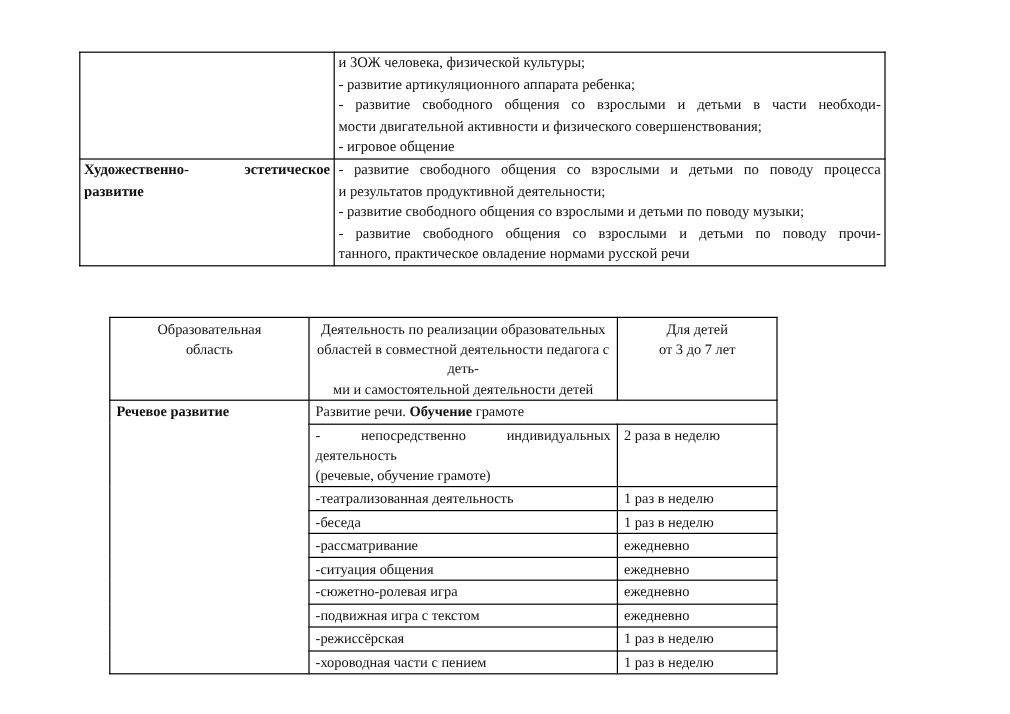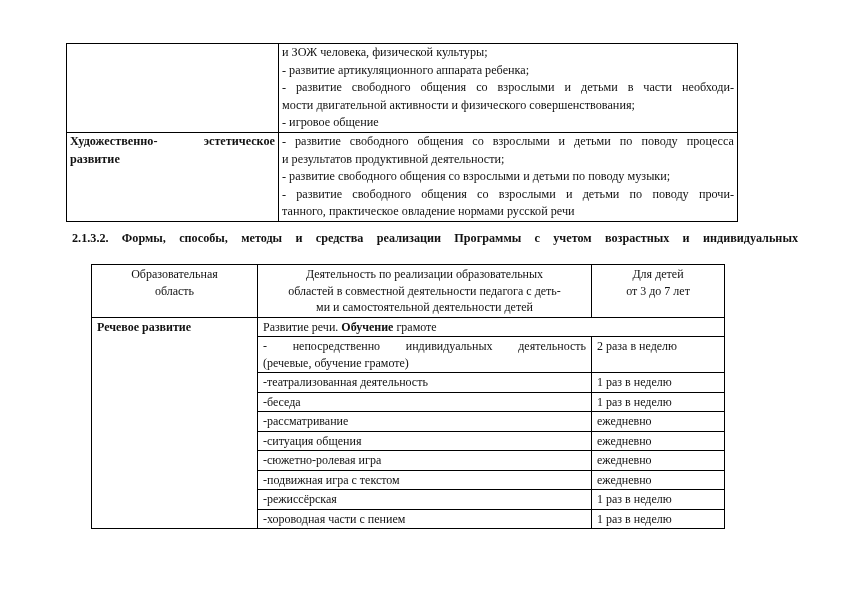--- a/index.html
+++ b/index.html
@@ -6,21 +6,21 @@
     body { width: 842px; height: 595px; position: relative; overflow: hidden; font-family: "Liberation Serif", serif; color: #111; }
     .t1 { position: absolute; left: 66px; top: 43px; width: 672px; border-collapse: collapse; font-size: 12.2px; line-height: 17.6px; }
     .t1 td { border: 1.5px solid #000; vertical-align: top; padding: 0 3px; }
     .t1 td.c1 { width: 205px; }
     .t1 .bold { font-weight: bold; margin-top: 28px; }
     .t1 .justify { text-align: justify; text-align-last: justify; display: block; }
     .t1 .line { display: block; text-align: justify; }
     .t1 .line.j { text-align-last: justify; }
     .heading { position: absolute; left: 72px; top: 230px; width: 726px; font-weight: bold; font-size: 12.2px; line-height: 17px; text-align: justify; }
     .heading .l1 { display: block; text-align-last: justify; }
-    .t2 { position: absolute; left: 91px; top: 264px; width: 634px; border-collapse: collapse; font-size: 12px; line-height: 16.5px; font-family: "Liberation Serif", serif; }
+    .t2 { position: absolute; left: 91px; top: 264px; width: 557px; border-collapse: collapse; font-size: 12px; line-height: 16.5px; font-family: "Liberation Serif", serif; }
     .t2 td { border: 1.5px solid #000; vertical-align: top; padding: 1px 5px; }
     .t2 .h { text-align: center; }
     .t2 .hb { font-weight: normal; text-align: center; }
     .t2 .c1 { width: 155px; }
     .t2 .c3 { width: 122px; margin-left: 12px; }
     .t2 .b { font-weight: bold; }
     .t2 .just { display: block; text-align: justify; text-align-last: justify; }
   </style>
 </head>
 <body>
@@ -47,21 +47,20 @@
       <span class="line">и результатов продуктивной деятельности;</span>
       <span class="line">- развитие свободного общения со взрослыми и детьми по поводу музыки;</span>
       <span class="line j">-  развитие свободного общения со взрослыми и детьми по поводу прочи-</span>
       <span class="line">танного, практическое овладение нормами русской речи</span>
     </td>
   </tr>
 </tbody>
   </table>
 
 <div class="heading">
-  <span class="l1">2.1.3.2. Формы, способы, методы и средства реализации Программы с учетом возрастных и индивидуальных</span>
 </div>
 
 <table class="t2">
   <tbody>
       <tr>
     <td class="c1 h">
       <div>Образовательная</div>
       <div>область</div>
     </td>
     <td class="hb">

